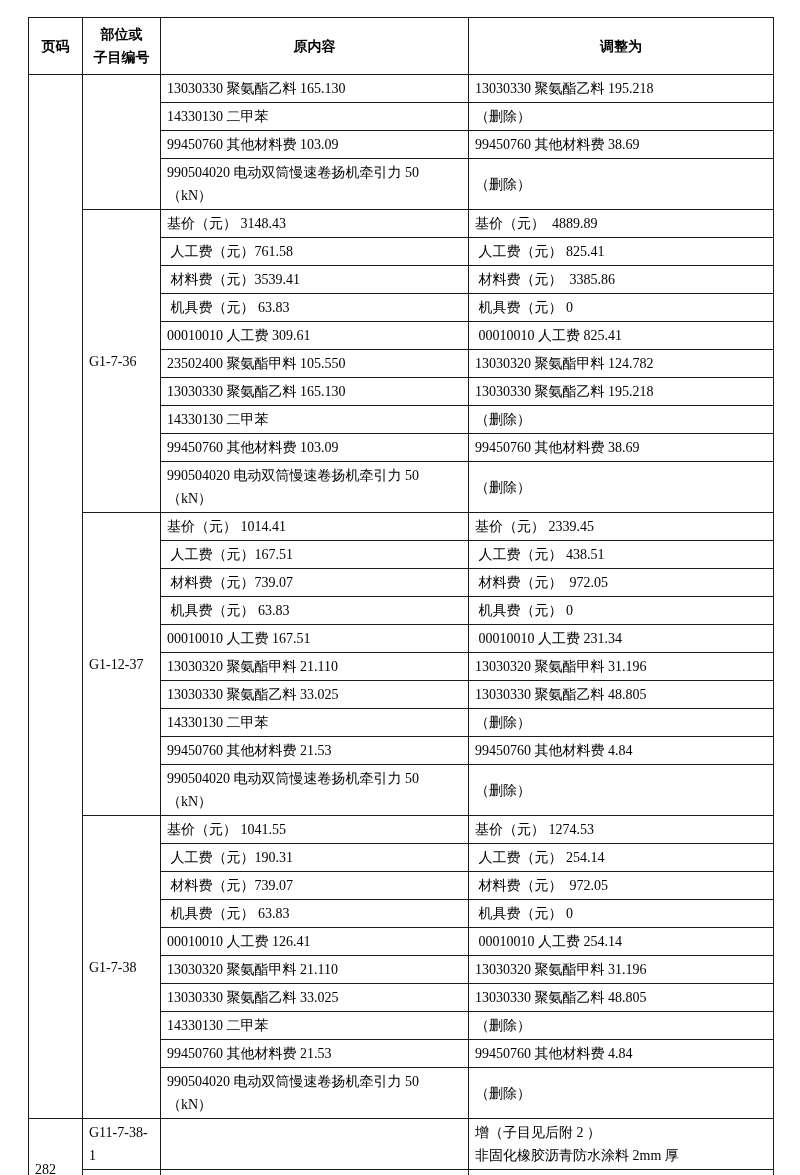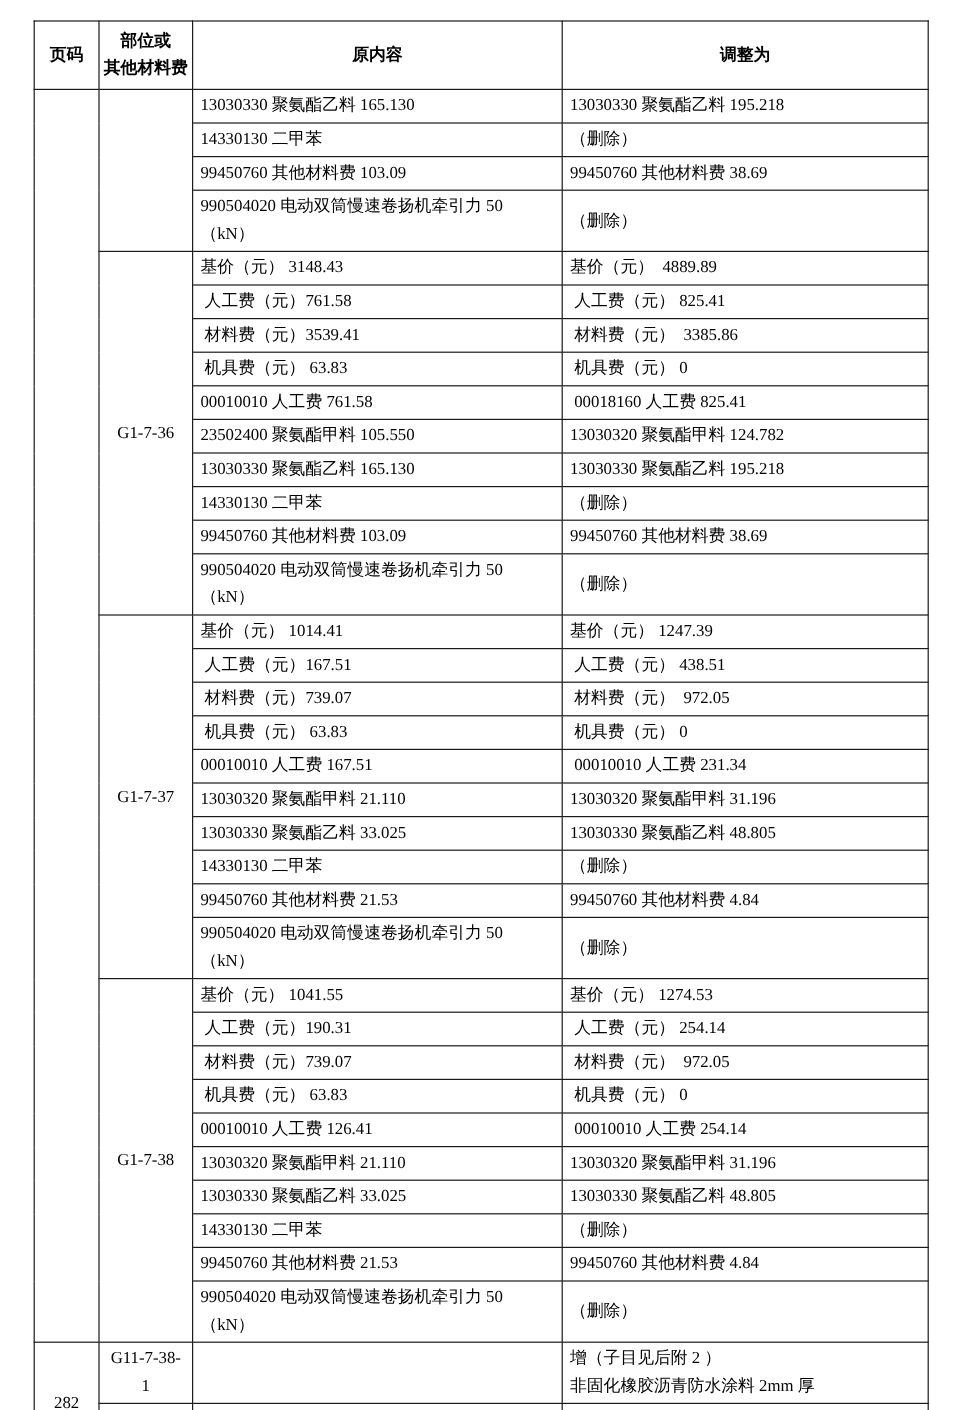--- a/index.html
+++ b/index.html
@@ -34,21 +34,21 @@
     text-align: center;
     white-space: pre-line;
     line-height: 23px;
     padding: 5px 2px;
   }
   table.adjust-table td {
     line-height: 23px;
     padding: 2px 6px;
   }
   td.cc {
-    text-align: center;
+    text-align: left;
     white-space: pre-line;
     padding: 2px 2px;
   }
   td.cl {
     text-align: left;
     white-space: pre-wrap;
     word-break: break-all;
   }
 </style>
 </head>
@@ -59,21 +59,21 @@
     <colgroup>
       <col style="width:54px">
       <col style="width:78px">
       <col style="width:308px">
       <col style="width:305px">
     </colgroup>
     <thead>
       <tr>
         <th>页码</th>
         <th>部位或
-其他材料费</th>
+子目编号</th>
         <th>原内容</th>
         <th>调整为</th>
       </tr>
     </thead>
     <tbody>
         <tr>
           <td rowspan="34" class="cc"></td>
           <td rowspan="4" class="cc"></td>
           <td class="cl">13030330 聚氨酯乙料 165.130</td>
           <td class="cl">13030330 聚氨酯乙料 195.218</td>
@@ -102,22 +102,22 @@
         </tr>
         <tr>
           <td class="cl"> 材料费（元）3539.41</td>
           <td class="cl"> 材料费（元）  3385.86</td>
         </tr>
         <tr>
           <td class="cl"> 机具费（元） 63.83</td>
           <td class="cl"> 机具费（元） 0</td>
         </tr>
         <tr>
-          <td class="cl">00010010 人工费 761.58</td>
-          <td class="cl"> 00018160 人工费 825.41</td>
+          <td class="cl">00010010 人工费 309.61</td>
+          <td class="cl"> 00010010 人工费 825.41</td>
         </tr>
         <tr>
           <td class="cl">23502400 聚氨酯甲料 105.550</td>
           <td class="cl">13030320 聚氨酯甲料 124.782</td>
         </tr>
         <tr>
           <td class="cl">13030330 聚氨酯乙料 165.130</td>
           <td class="cl">13030330 聚氨酯乙料 195.218</td>
         </tr>
         <tr>
@@ -127,23 +127,23 @@
         <tr>
           <td class="cl">99450760 其他材料费 103.09</td>
           <td class="cl">99450760 其他材料费 38.69</td>
         </tr>
         <tr>
           <td class="cl">990504020 电动双筒慢速卷扬机牵引力 50
 （kN）</td>
           <td class="cl">（删除）</td>
         </tr>
         <tr>
-          <td rowspan="10" class="cc">G1-7-37</td>
+          <td rowspan="10" class="cc">G1-12-37</td>
           <td class="cl">基价（元） 1014.41</td>
-          <td class="cl">基价（元） 1247.39</td>
+          <td class="cl">基价（元） 2339.45</td>
         </tr>
         <tr>
           <td class="cl"> 人工费（元）167.51</td>
           <td class="cl"> 人工费（元） 438.51</td>
         </tr>
         <tr>
           <td class="cl"> 材料费（元）739.07</td>
           <td class="cl"> 材料费（元）  972.05</td>
         </tr>
         <tr>

